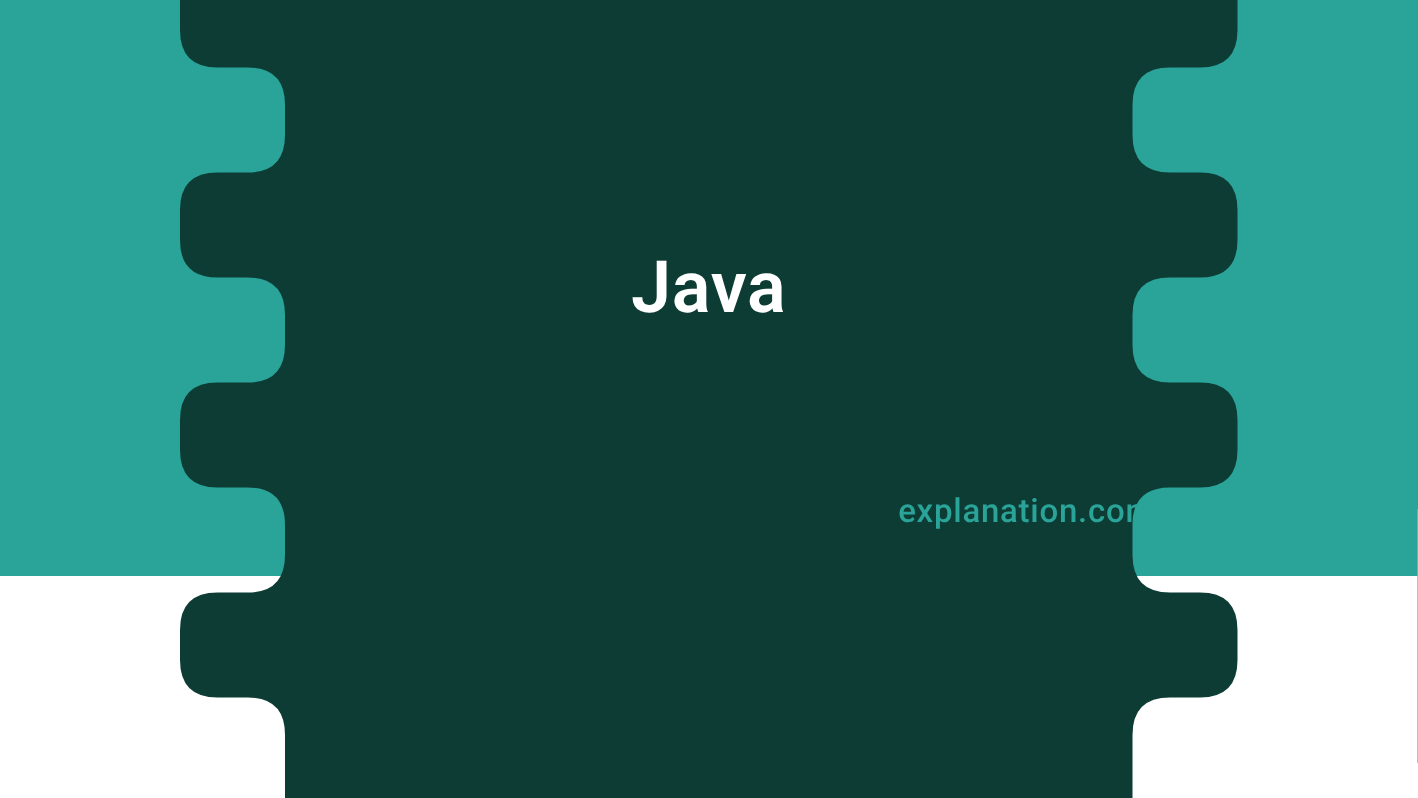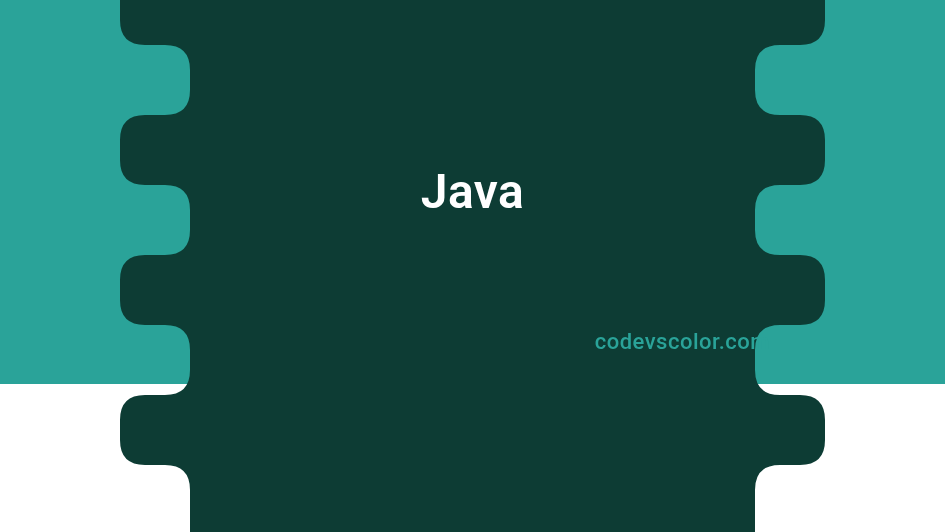--- a/index.html
+++ b/index.html
@@ -128,15 +128,15 @@
       Q 825 45 825 20
       L 825 -20
       Z
     "></path>
   </svg>
 
   <div class="content">
     <div class="title-line">Java</div>
   </div>
 
-  <div class="watermark">codevscolor.com</div>
+  <div class="watermark">explanation.com</div>
 
 </div>
 
 </body></html>

